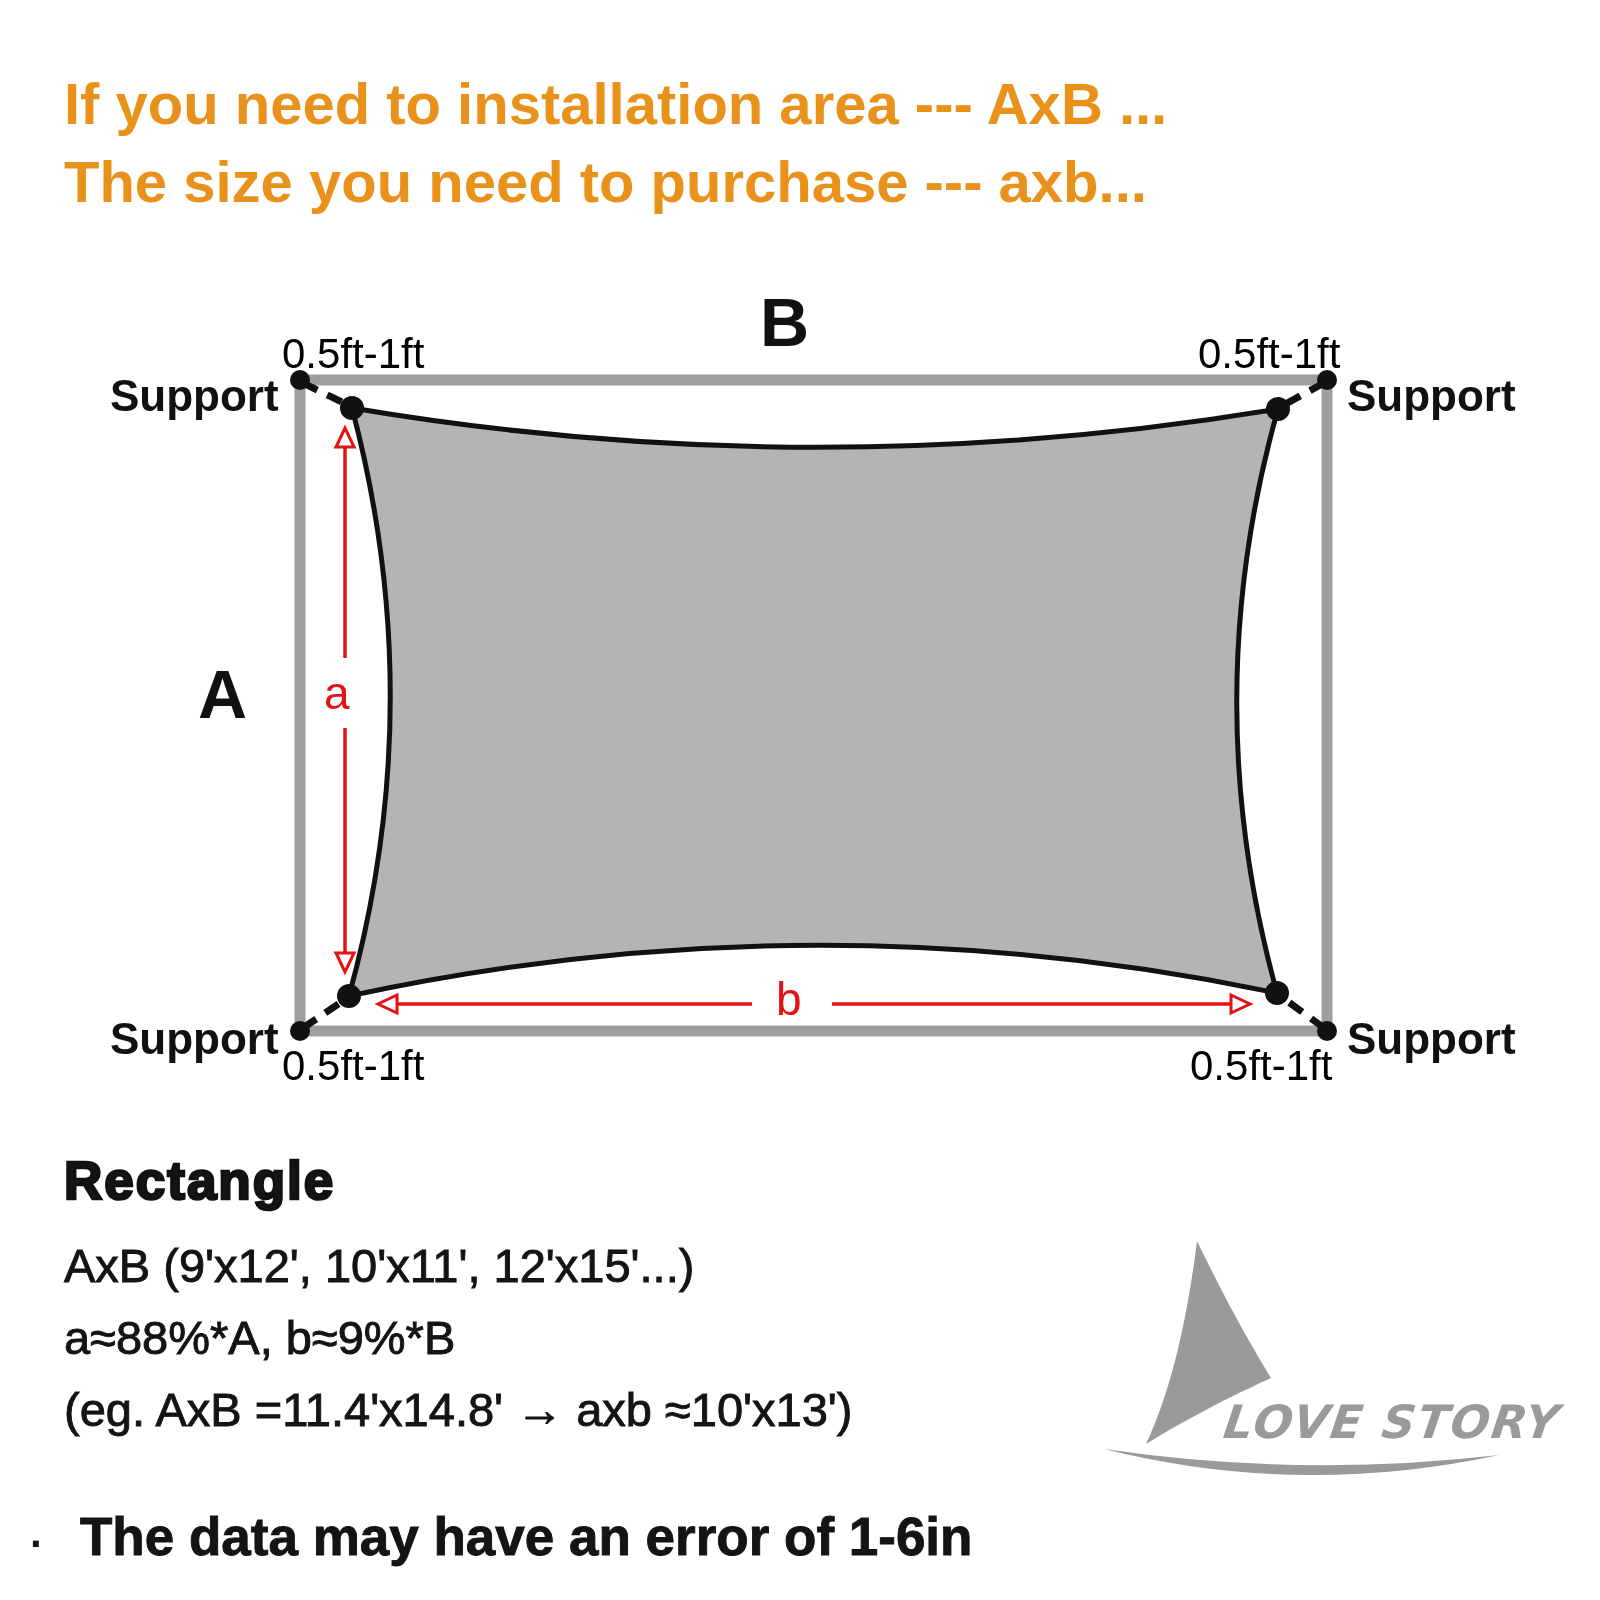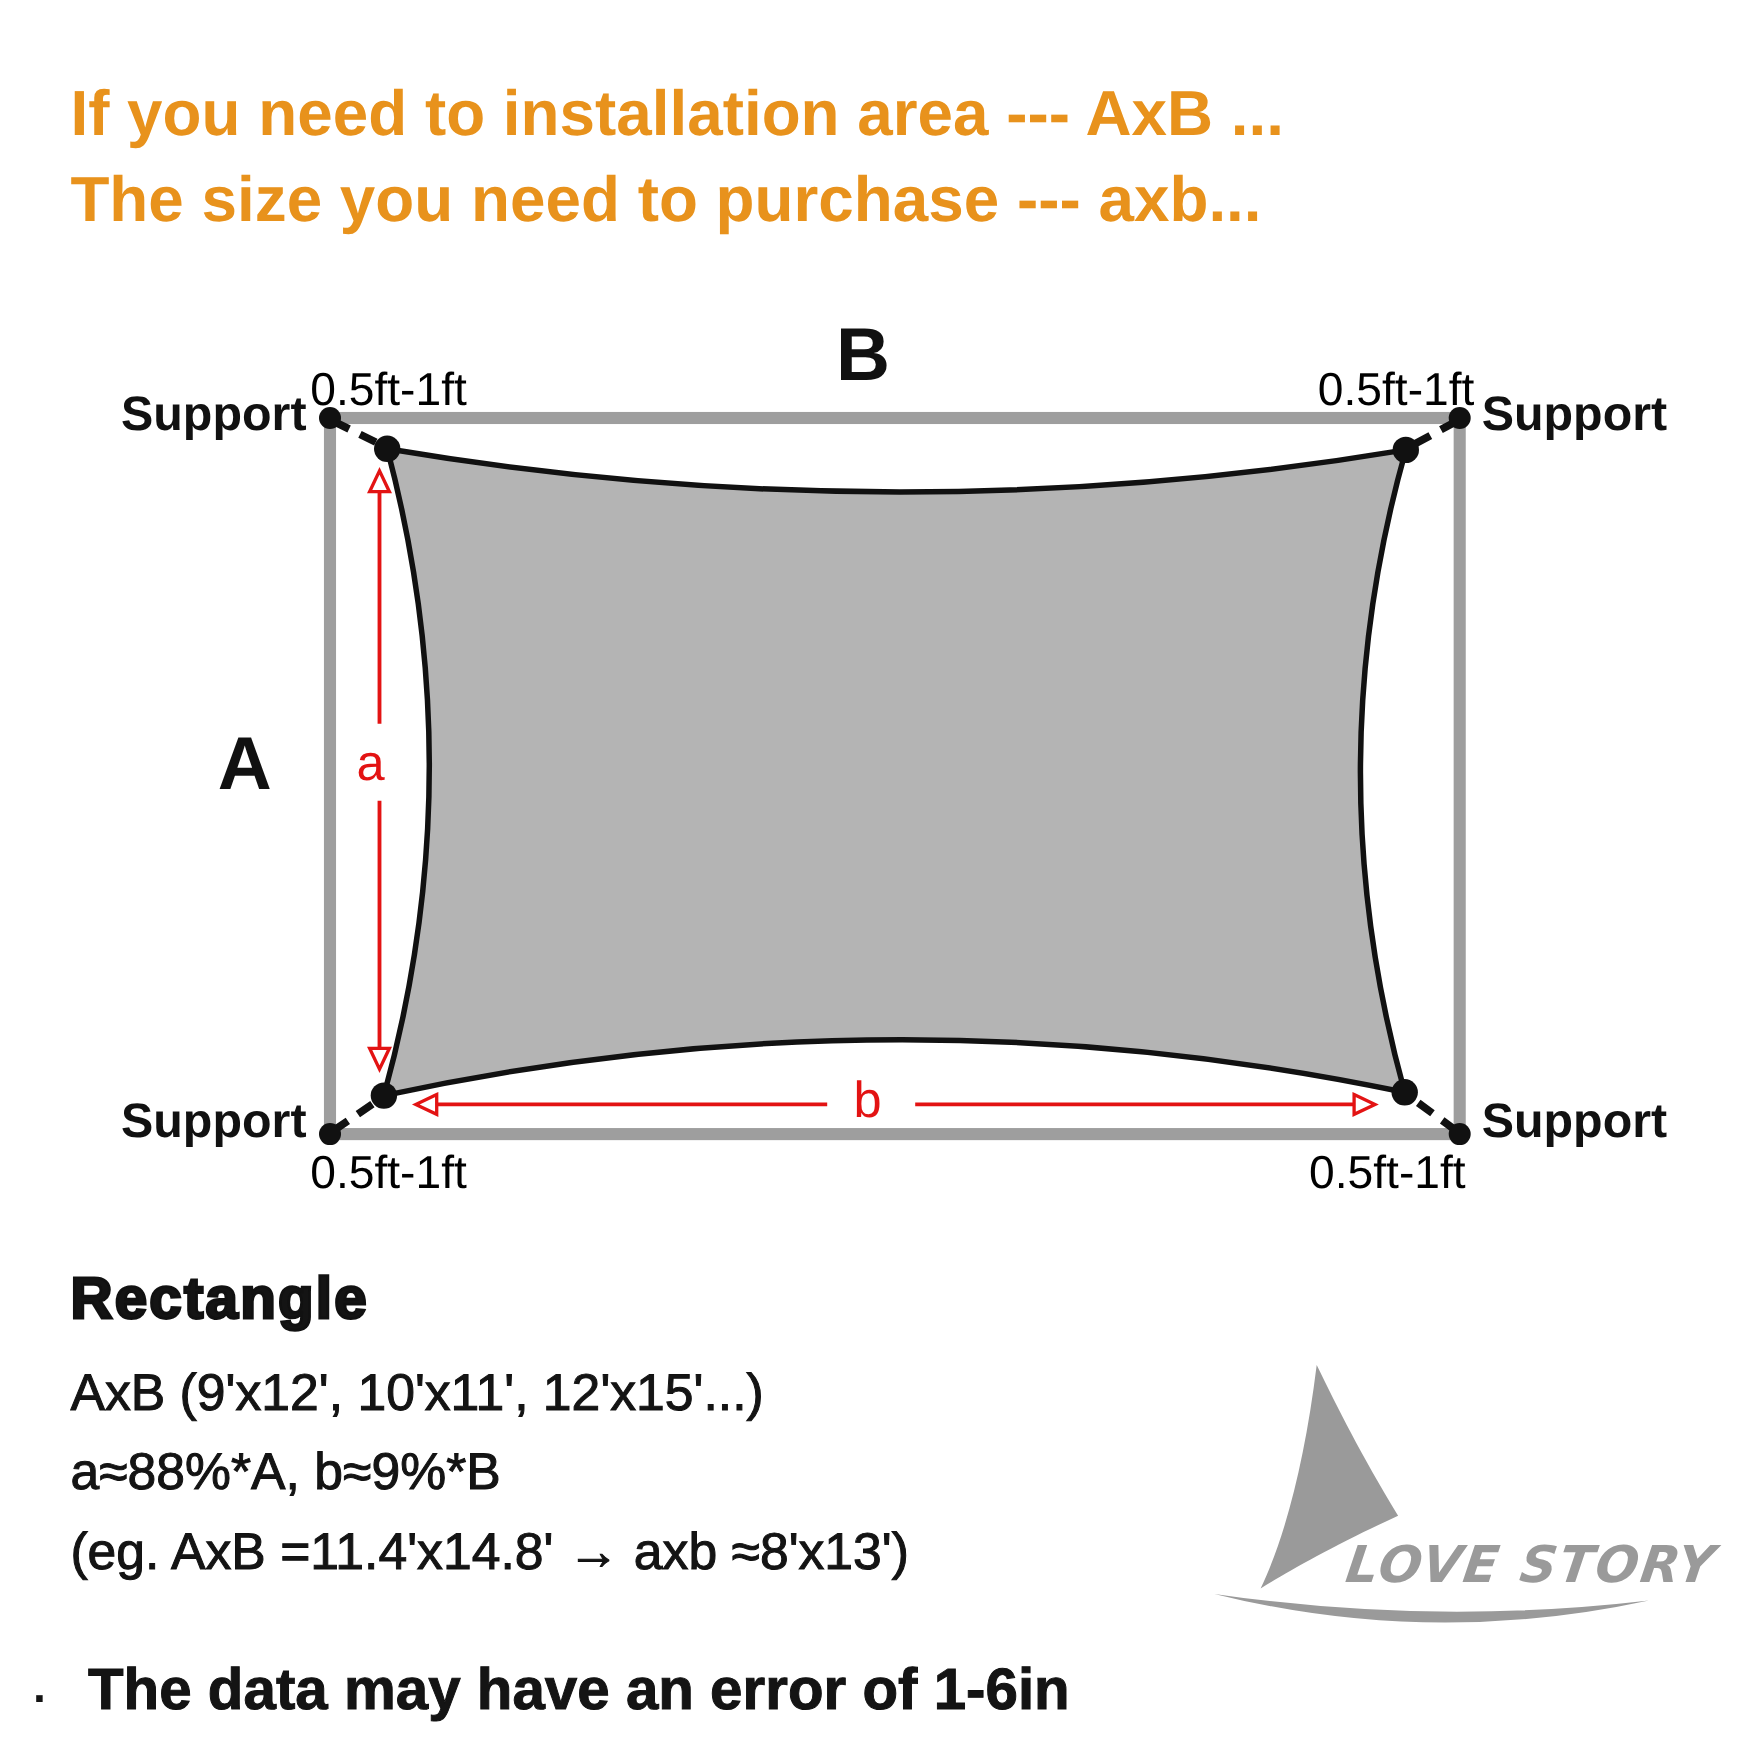--- a/index.html
+++ b/index.html
@@ -8,21 +8,21 @@
     background:#ffffff;font-family:"Liberation Sans",sans-serif;color:#141414;
   }
   .abs{position:absolute;white-space:nowrap;text-align:right;}
   
   .heading-line{
     left:64px;font-size:58px;font-weight:bold;color:#e8921c;letter-spacing:0;
   }
   
   .big-dim{font-size:68px;font-weight:bold;color:#111111;}
   .small-dim{font-size:46px;color:#e31313;}
-  .support{font-size:44px;font-weight:bold;color:#111111;}
+  .support{font-size:44px;font-weight:bold;color:#111111;margin-top:19px;}
   .offset{font-size:42px;color:#000000;}
   
   .shape-title{
     left:64px;top:1150px;font-size:53px;font-weight:bold;
     -webkit-text-stroke:2.6px #111111;letter-spacing:2px;
   }
   .info-line{
     left:64px;font-size:47px;font-weight:normal;-webkit-text-stroke:0.9px #111111;
   }
   .footnote-bullet{left:30px;top:1520px;font-size:42px;font-weight:bold;}
@@ -104,18 +104,18 @@
   <div class="abs support" style="left:1347px;top:995px">Support</div>
 
   <div class="abs offset" style="left:282px;top:330px">0.5ft-1ft</div>
   <div class="abs offset" style="left:1198px;top:330px">0.5ft-1ft</div>
   <div class="abs offset" style="left:282px;top:1042px">0.5ft-1ft</div>
   <div class="abs offset" style="left:1190px;top:1042px">0.5ft-1ft</div>
 
   <div class="abs shape-title">Rectangle</div>
   <div class="abs info-line" style="top:1238px">AxB (9'x12', 10'x11', 12'x15'...)</div>
   <div class="abs info-line" style="top:1310px">a≈88%*A, b≈9%*B</div>
-  <div class="abs info-line" style="top:1382px">(eg. AxB =11.4'x14.8' →  axb ≈8'x13')</div>
+  <div class="abs info-line" style="top:1382px">(eg. AxB =11.4'x14.8' →  axb ≈10'x13')</div>
 
   <div class="abs footnote-bullet">·</div>
   <div class="abs footnote-text">The data may have an error of 1-6in</div>
 
 </div>
 
 </body></html>

